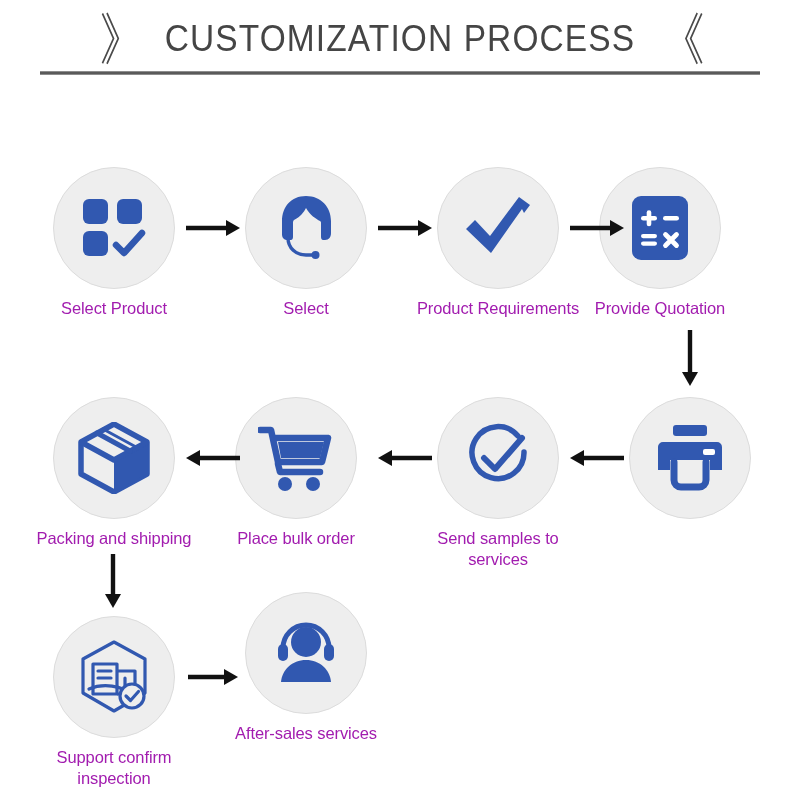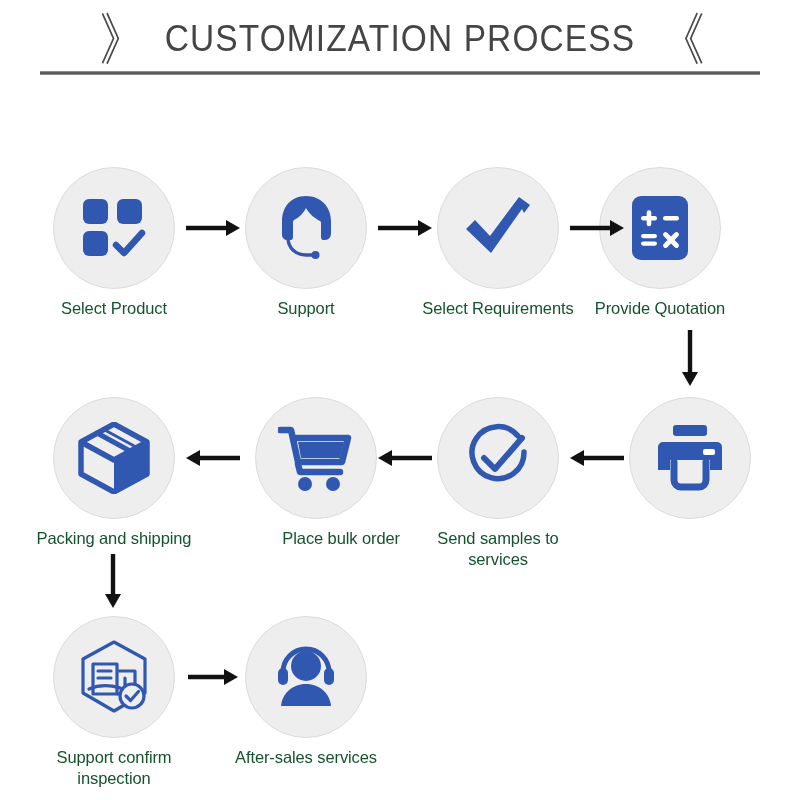--- a/index.html
+++ b/index.html
@@ -82,21 +82,21 @@
     display: flex;
     align-items: center;
     justify-content: center;
     box-sizing: border-box;
   }
   .circle svg { display: block; }
   .node-label {
     margin-top: 9px;
     font-size: 16.5px;
     line-height: 21px;
-    color: #14532d;
+    color: #a21caf;
     font-family: "Liberation Sans Narrow", "Liberation Sans", sans-serif;
     letter-spacing: -0.1px;
     white-space: pre-line;
   }
 
   
   .arrow {
     position: absolute;
   }
   .arrow svg { display: block; }
@@ -127,30 +127,30 @@
 
 <div class="node" style="left:222px; top:167px;">
   <div class="circle">
     <svg width="72" height="72" viewBox="0 0 72 72">
       <path d="M36 4 C21 4 12 15 12 29 L12 42 C12 46 14 48 18 48 L21 48 C22 48 23 47 23 45 L23 31 C23 30 23 29 24 28 C30 25 34 20 36 16 C40 23 46 27 50 29 C51 30 51 30 51 31 L51 45 C51 47 52 48 53 48 L55 48 C59 48 61 45 61 41 L61 29 C61 15 51 4 36 4 Z" fill="#3158b0"></path>
       <path d="M23 45 L23 31 C30 29 34 24 36 18 C40 25 46 29 51 31 L51 44 C51 52 45 58 36 58 C29 58 23 53 23 45 Z" fill="#eeeeee"></path>
       <path d="M18 46 C18 56 26 63 36 63 L44 63" fill="none" stroke="#3158b0" stroke-width="3.4" stroke-linecap="round"></path>
       <circle cx="45.5" cy="63" r="4" fill="#3158b0"></circle>
     </svg>
   </div>
-  <div class="node-label">Support</div>
+  <div class="node-label">Select</div>
 </div>
 
 <div class="node" style="left:414px; top:167px;">
   <div class="circle">
     <svg width="72" height="66" viewBox="0 0 72 66">
       <path d="M4 34 L13 25 L28 41 L57 2 L68 10 L62 18 L60 14 L29 58 Z" fill="#3158b0"></path>
     </svg>
   </div>
-  <div class="node-label">Select Requirements</div>
+  <div class="node-label">Product Requirements</div>
 </div>
 
 <div class="node" style="left:576px; top:167px;">
   <div class="circle">
     <svg width="60" height="68" viewBox="0 0 60 68">
       <rect x="2" y="2" width="56" height="64" rx="9" fill="#3158b0"></rect>
       <rect x="11" y="22" width="16" height="4.6" rx="2.3" fill="#ffffff"></rect>
       <rect x="16.7" y="16.3" width="4.6" height="16" rx="2.3" fill="#ffffff"></rect>
       <rect x="33" y="22" width="16" height="4.6" rx="2.3" fill="#ffffff"></rect>
       <rect x="11" y="40" width="16" height="4.2" rx="2.1" fill="#ffffff"></rect>
@@ -167,21 +167,21 @@
       <path d="M37 2 L70 20 L70 52 L37 70 L4 52 L4 20 Z" fill="none" stroke="#3158b0" stroke-width="5.5" stroke-linejoin="round"></path>
       <path d="M70 20 L70 52 L37 70 L37 38 Z" fill="#3158b0"></path>
       <path d="M4 20 L37 38 L70 20" fill="none" stroke="#3158b0" stroke-width="5.5" stroke-linejoin="round"></path>
       <path d="M20 11 L53 29" fill="none" stroke="#3158b0" stroke-width="5" stroke-linecap="round"></path>
       <path d="M26 7 L59 25" fill="none" stroke="#3158b0" stroke-width="3" stroke-linecap="round"></path>
     </svg>
   </div>
   <div class="node-label">Packing and shipping</div>
 </div>
 
-<div class="node" style="left:232px; top:397px;text-align:right;">
+<div class="node" style="left:212px; top:397px;">
   <div class="circle">
     <svg width="76" height="68" viewBox="0 0 76 68">
       <path d="M2 6 L13 6 L20 38 L64 38 L70 14 L17 14" fill="none" stroke="#3158b0" stroke-width="6.5" stroke-linecap="round" stroke-linejoin="round"></path>
       <path d="M20 18 L66 18 L62 34 L23 34 Z" fill="#3158b0"></path>
       <path d="M20 40 L22 48 L62 48" fill="none" stroke="#3158b0" stroke-width="6.5" stroke-linecap="round" stroke-linejoin="round"></path>
       <circle cx="27" cy="60" r="7" fill="#3158b0"></circle>
       <circle cx="55" cy="60" r="7" fill="#3158b0"></circle>
     </svg>
   </div>
   <div class="node-label">Place bulk order</div>
@@ -218,21 +218,21 @@
       <path d="M48 38 L48 47" stroke="#3158b0" stroke-width="3.2" stroke-linecap="round"></path>
       <path d="M12 49 C26 43 44 45 58 56" fill="none" stroke="#3158b0" stroke-width="3.2" stroke-linecap="round"></path>
       <circle cx="55" cy="56" r="12" fill="#eeeeee" stroke="#3158b0" stroke-width="3.2"></circle>
       <path d="M49 56 L53.5 60.5 L61.5 51.5" fill="none" stroke="#3158b0" stroke-width="3.2" stroke-linecap="round" stroke-linejoin="round"></path>
     </svg>
   </div>
   <div class="node-label">Support confirm
 inspection</div>
 </div>
 
-<div class="node" style="left:222px; top:616px;">
+<div class="node" style="left:222px; top:592px;">
   <div class="circle">
     <svg width="72" height="66" viewBox="0 0 72 66">
       <path d="M13 28 A23 23 0 0 1 59 28" fill="none" stroke="#3158b0" stroke-width="5"></path>
       <rect x="8" y="24" width="10" height="17" rx="5" fill="#3158b0"></rect>
       <rect x="54" y="24" width="10" height="17" rx="5" fill="#3158b0"></rect>
       <circle cx="36" cy="22" r="15" fill="#3158b0"></circle>
       <path d="M36 40 C50 40 60 50 61 62 L11 62 C12 50 22 40 36 40 Z" fill="#3158b0"></path>
     </svg>
   </div>
   <div class="node-label">After-sales services</div>

